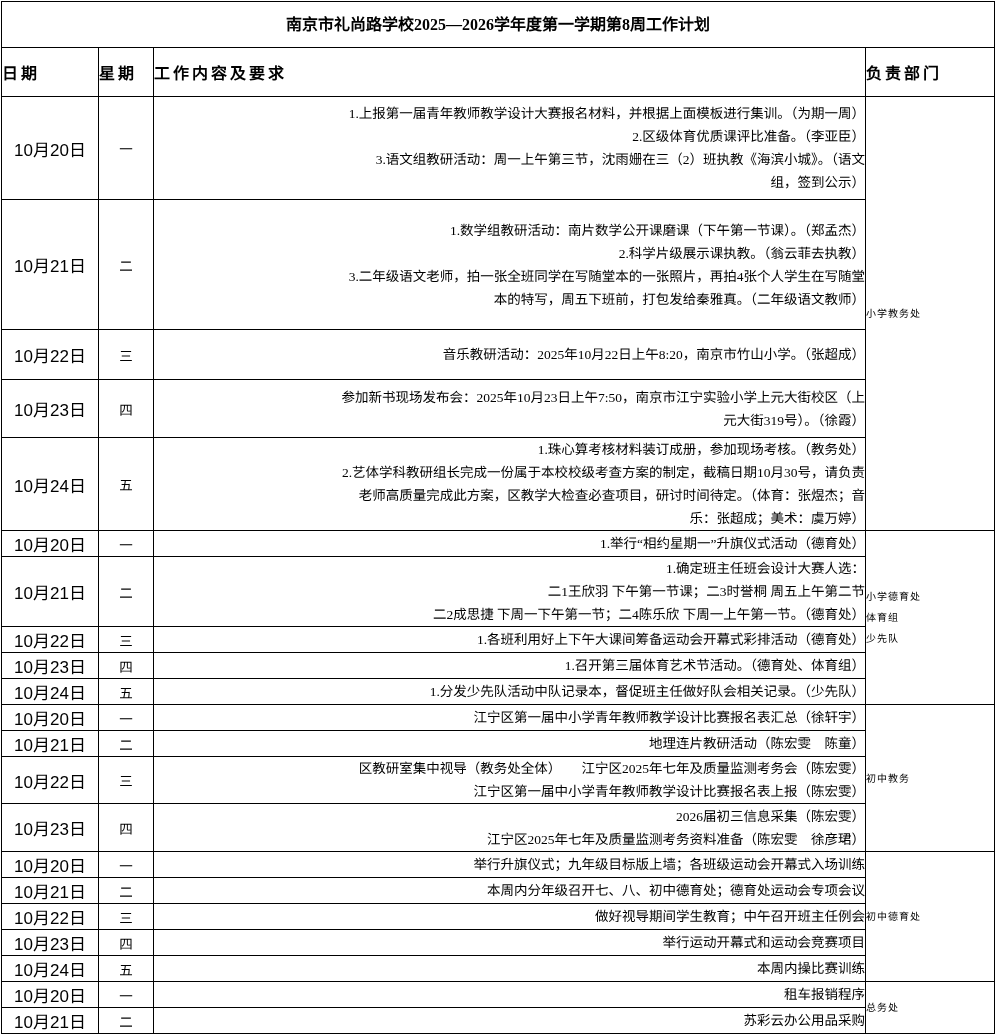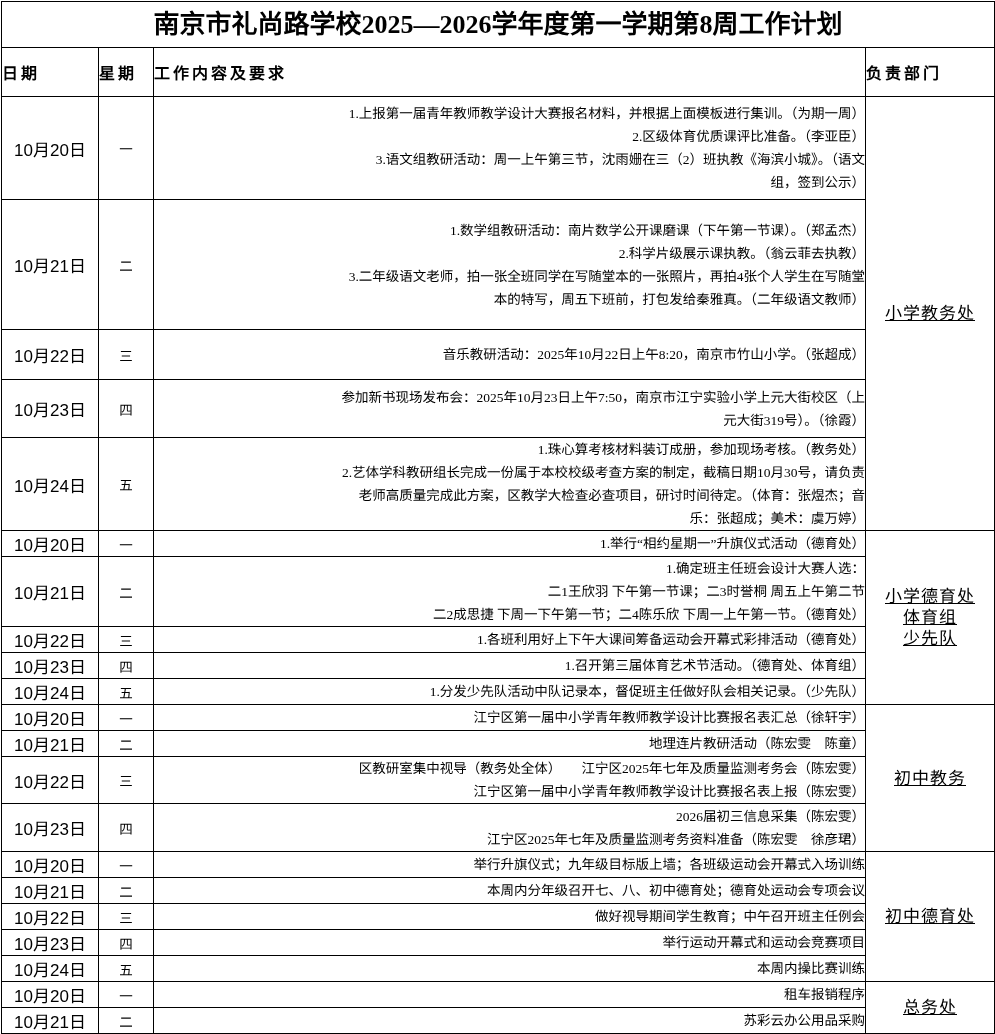--- a/index.html
+++ b/index.html
@@ -28,21 +28,21 @@
   }
   table.plan td, table.plan th {
     border: 1px solid #000000;
     padding: 0;
     vertical-align: middle;
     background: #ffffff;
   }
   
   .title-cell {
     text-align: center;
-    font-size: 26px;
+    font-size: 16px;
     font-weight: bold;
     letter-spacing: 0px;
     height: 45px;
     line-height: 45px;
     white-space: nowrap;
   }
   
   .hdr {
     text-align: left;
     font-size: 16px;
@@ -64,25 +64,24 @@
   }
   .c-content {
     font-size: 13.5px;
     line-height: 23px;
     padding: 2px 5px 2px 5px;
     text-align: left;
     vertical-align: middle;
   }
   .c-content .ln { display: block; text-align: right; }
   .c-dept {
-    text-align: center;
-    font-size: 17px;
+    text-align: left;
+    font-size: 10px;
     line-height: 21px;
     letter-spacing: 1px;
-    text-decoration: underline;
   }
   .c-dept .ln { display: block; }
 </style>
 </head>
 <body>
 
 <div id="page">
   <table class="plan">
     <colgroup>
       <col style="width:97px">

